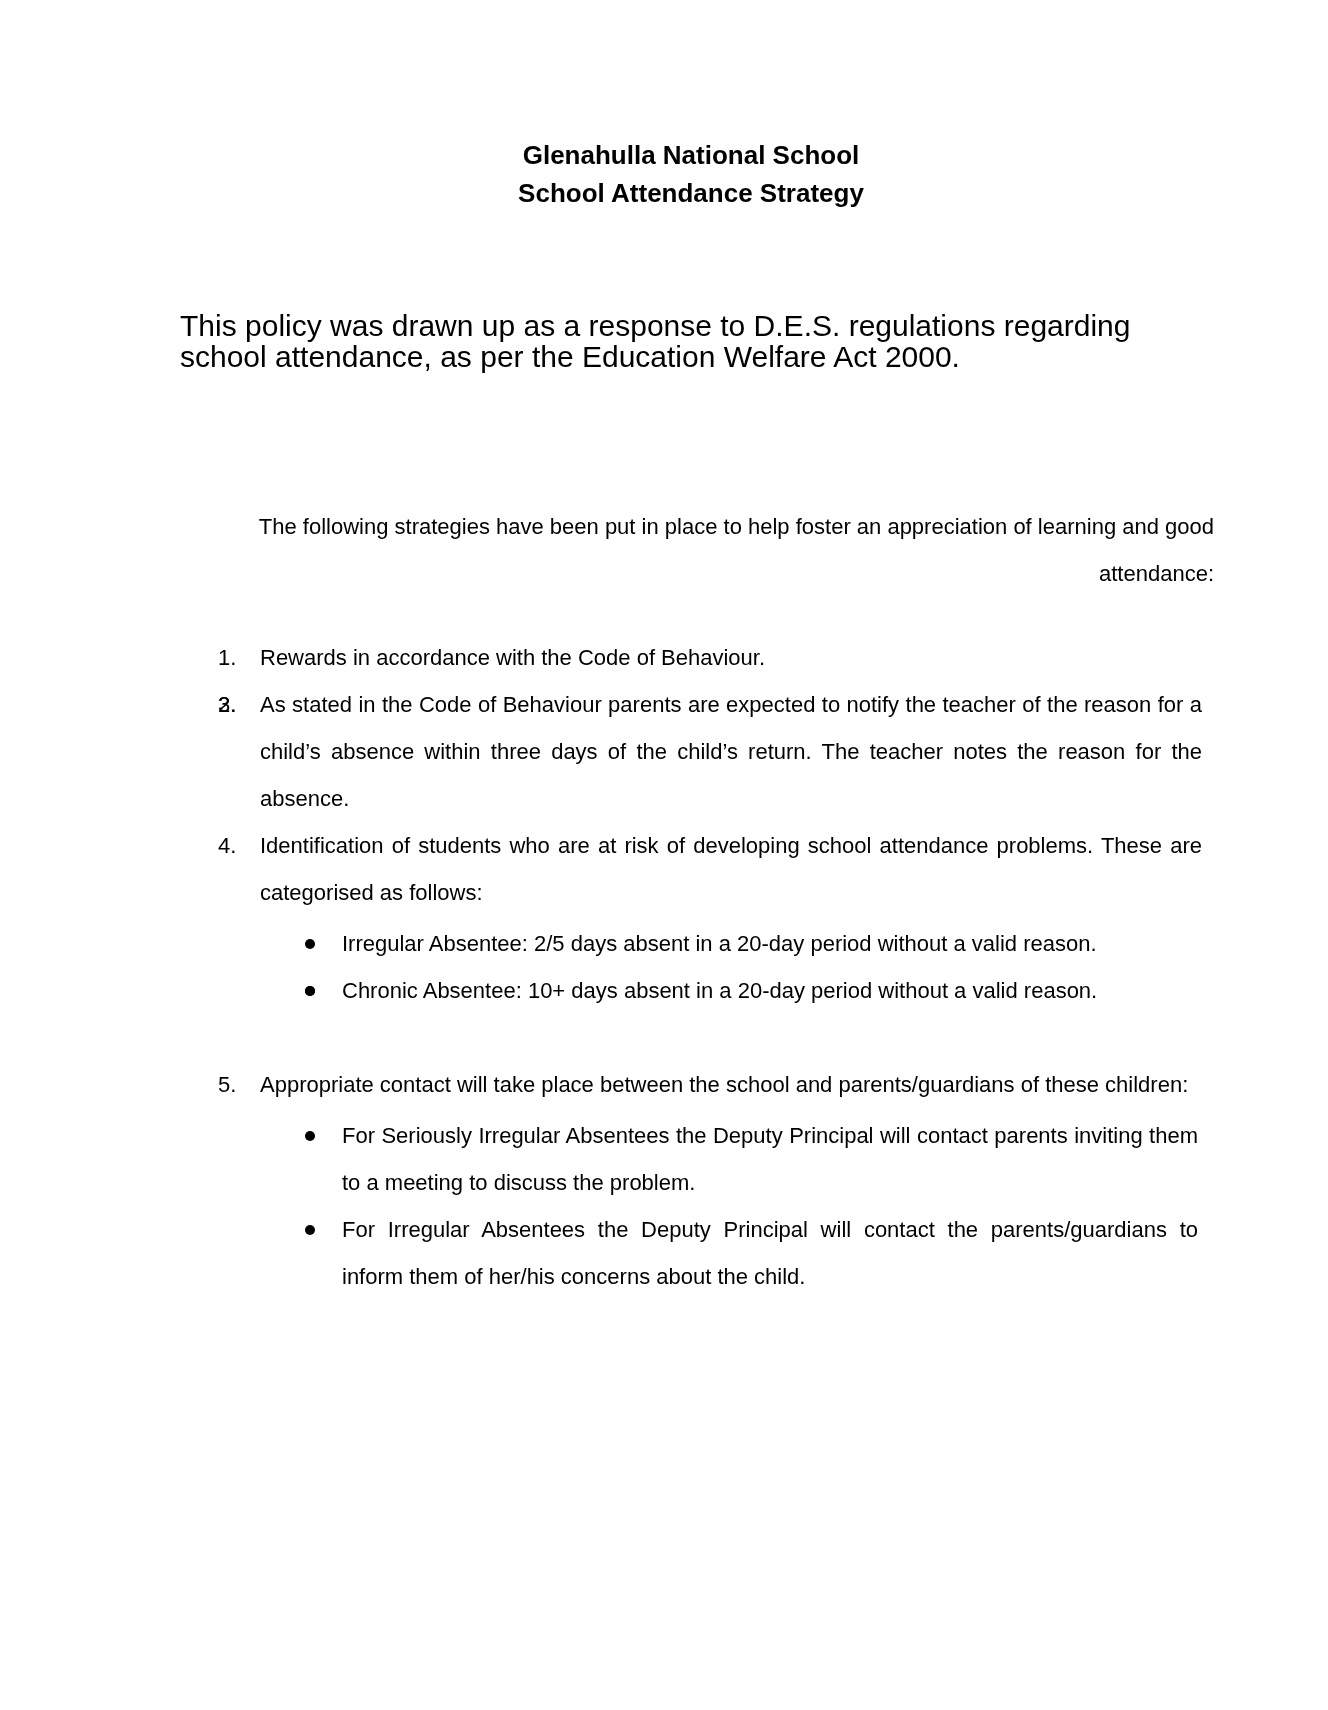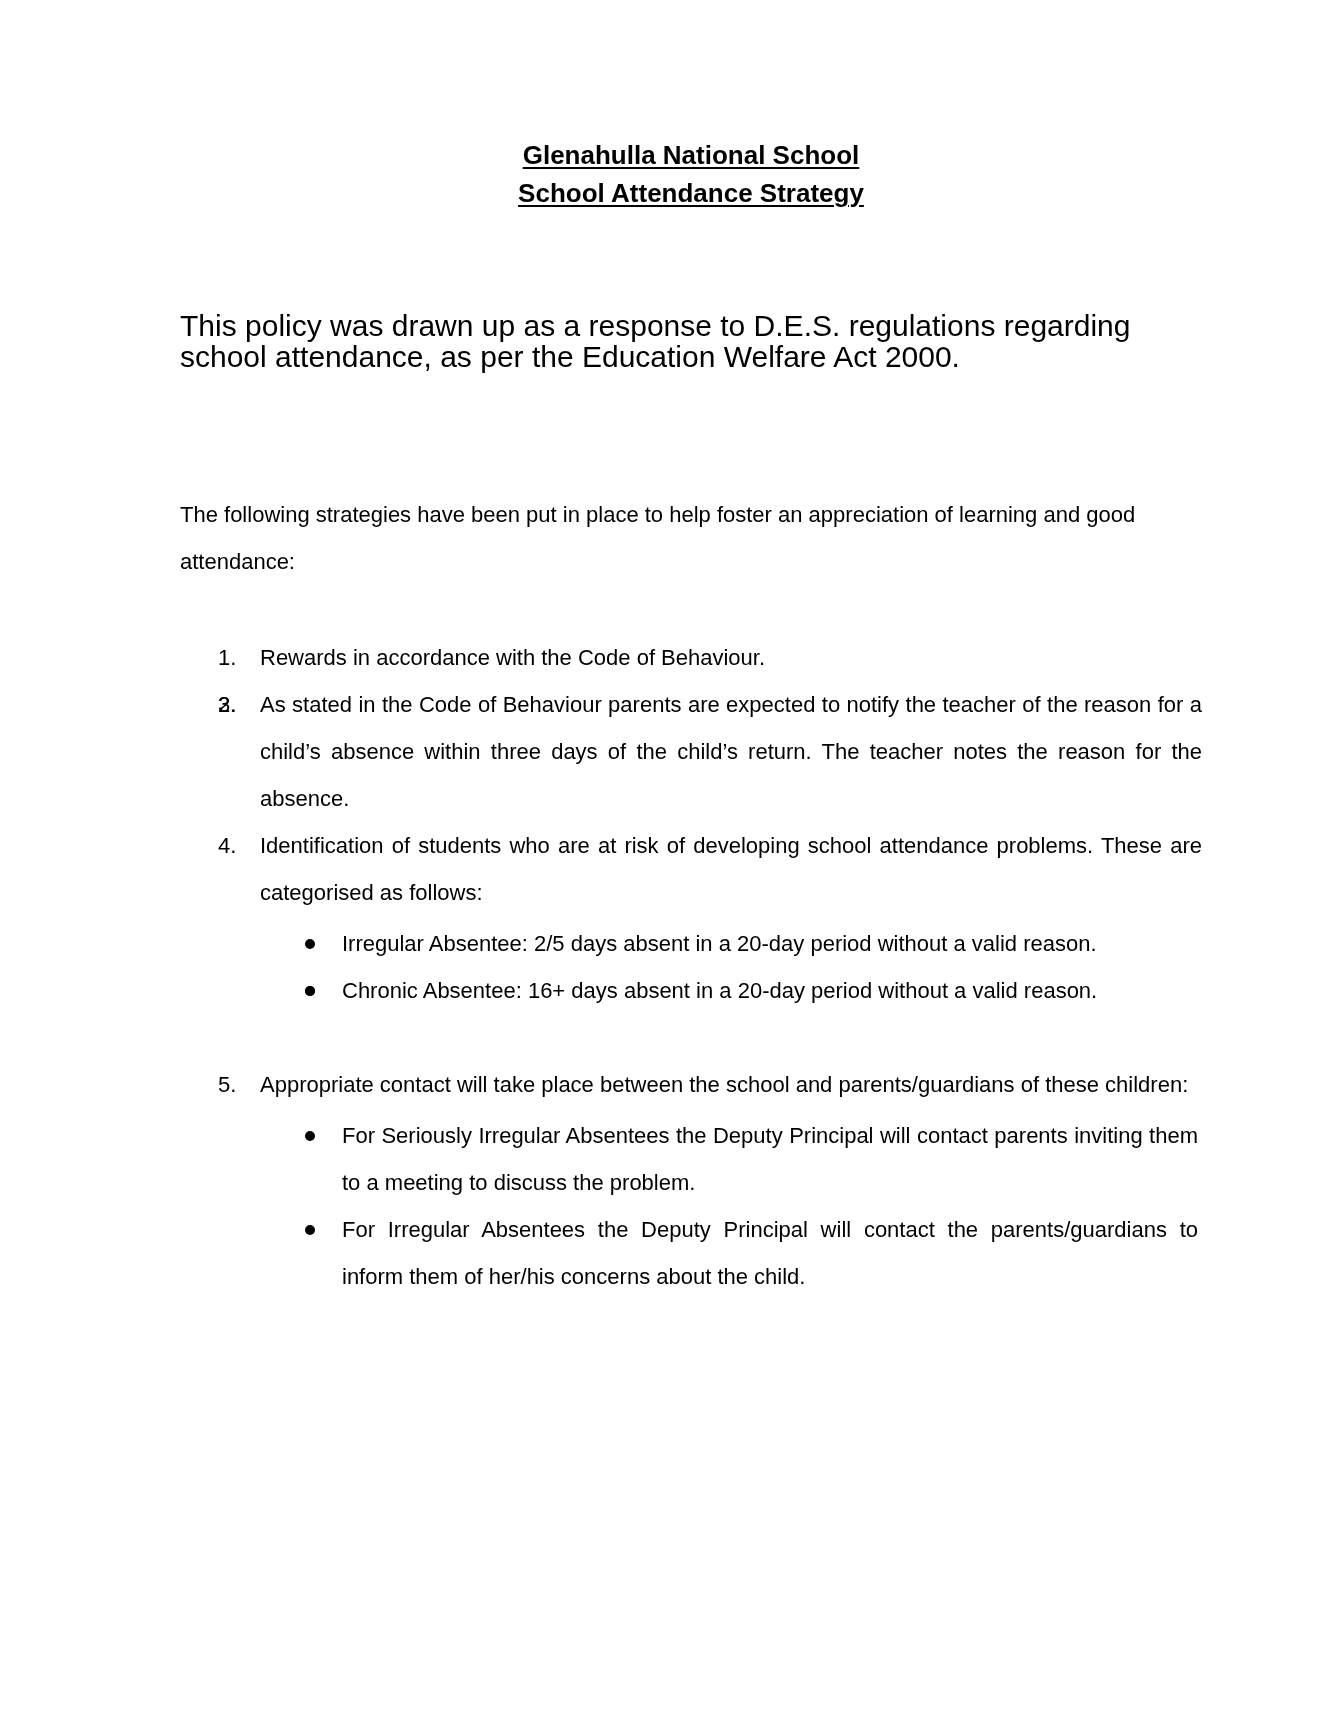--- a/index.html
+++ b/index.html
@@ -22,21 +22,20 @@
     width: 1022px;
   }
   .title {
     position: absolute;
     left: 0;
     width: 1022px;
     text-align: center;
     font-weight: bold;
     font-size: 26px;
     line-height: 30px;
-    text-decoration: underline;
     text-decoration-thickness: 2px;
     text-underline-offset: 3px;
     margin: 0;
   }
   .title.t1 { top: 140px; }
   .title.t2 { top: 178px; }
 
   .intro {
     position: absolute;
     left: 0;
@@ -46,21 +45,22 @@
     line-height: 31px;
     margin: 0;
   }
   .lead {
     position: absolute;
     left: 0;
     top: 491px;
     width: 1022px;
     font-size: 22px;
     line-height: 47px;
-    margin: 0;
+    margin: 12px;
+    text-align: right;
   }
   .strategies {
     position: absolute;
     left: 0;
     top: 634px;
     width: 1022px;
     font-size: 22px;
     line-height: 47px;
     margin: 0;
     padding: 0;
@@ -129,21 +129,21 @@
       <ul class="bullets">
         <li>
           <span class="dot"></span>
           <span>Irregular Absentee: 2/5 days absent in a 20-day period without a valid reason.</span>
         </li>
         <li>
           <span class="dot"></span>
         </li>
         <li>
           <span class="dot"></span>
-          <span>Chronic Absentee: 16+ days absent in a 20-day period without a valid reason.</span>
+          <span>Chronic Absentee: 10+ days absent in a 20-day period without a valid reason.</span>
         </li>
       </ul>
     </li>
     <li class="gap-before">
       <span class="num">5.</span>
       <span>Appropriate contact will take place between the school and parents/guardians of these children:</span>
       <ul class="bullets">
         <li>
           <span class="dot"></span>
           <span>For Seriously Irregular Absentees the Deputy Principal will contact parents inviting them to a meeting to discuss the problem.</span>

